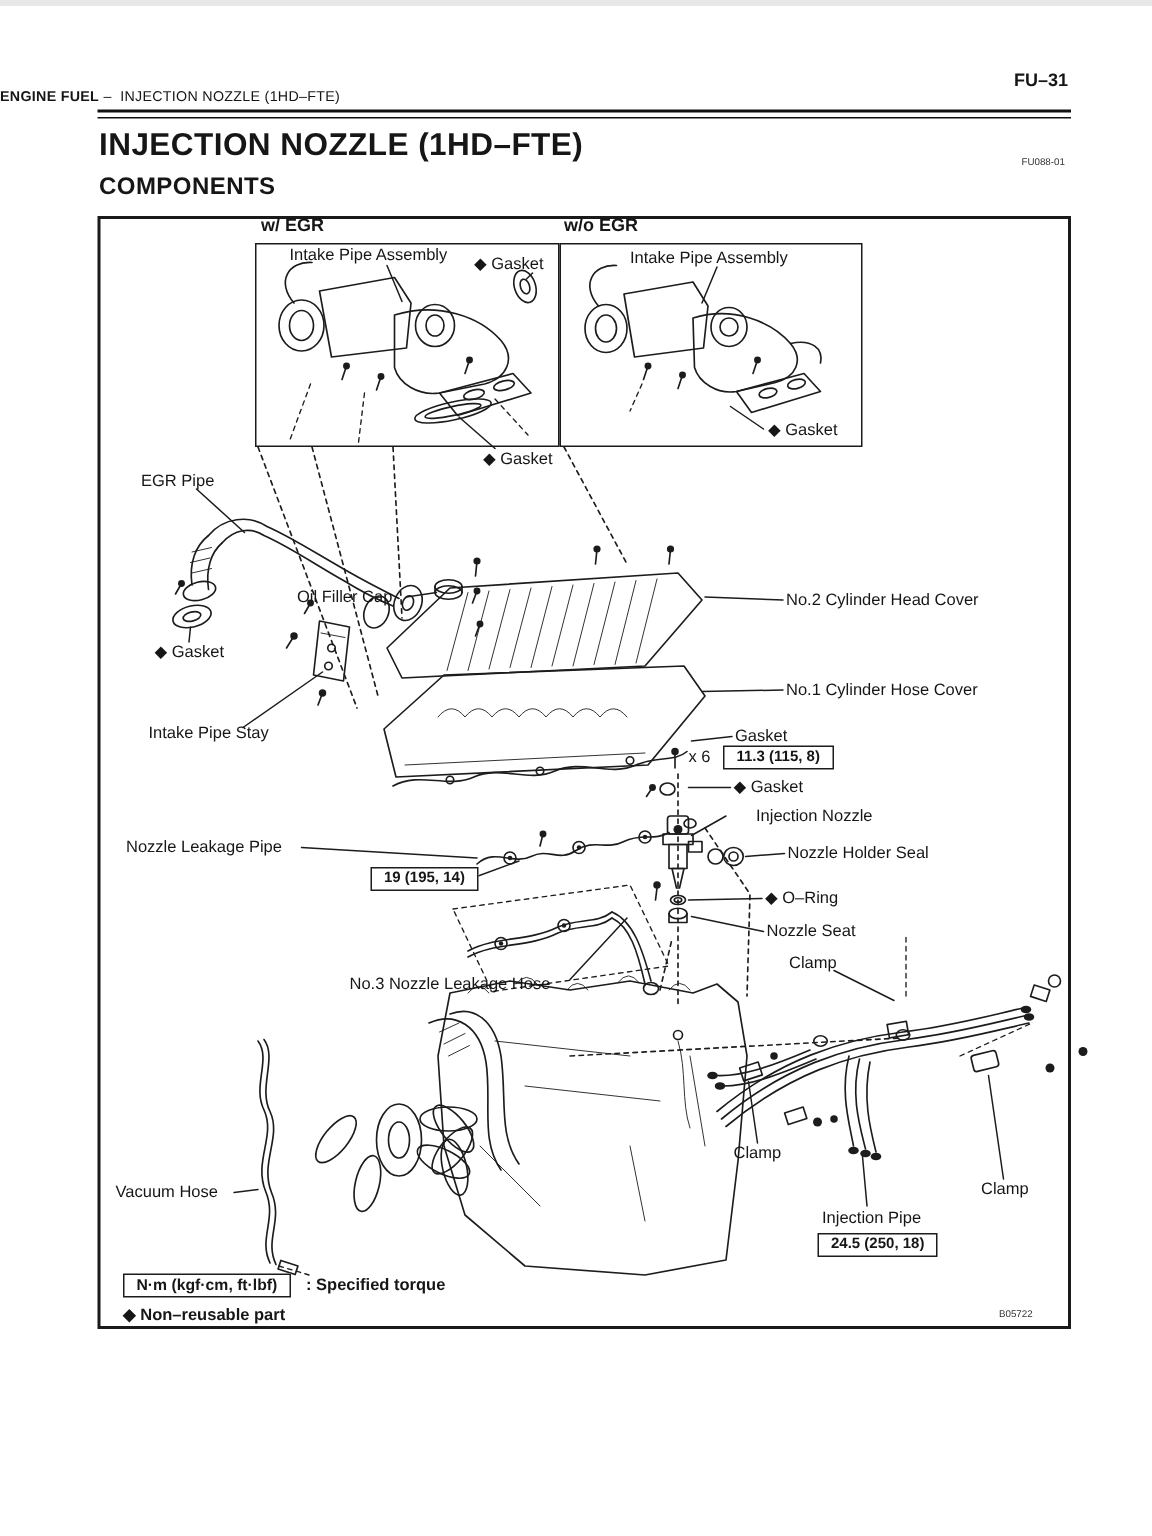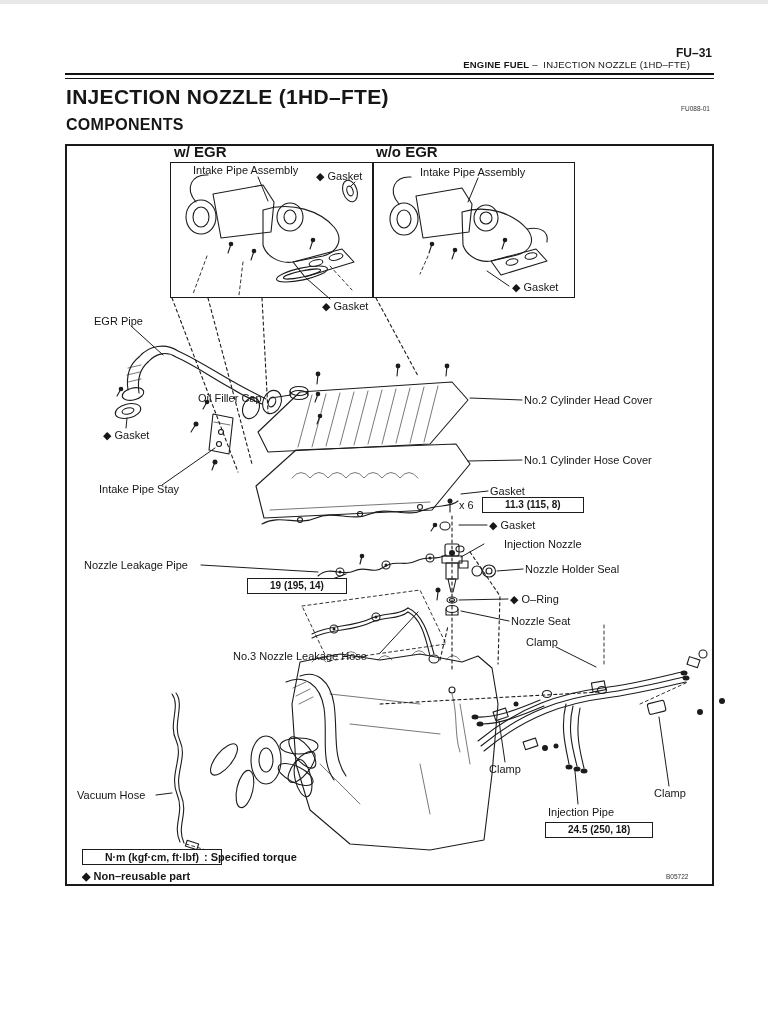--- a/index.html
+++ b/index.html
@@ -5,40 +5,40 @@
   html,body{margin:0;padding:0;background:#e8e8e8}
   .page{position:relative;width:768px;height:1024px;background:#ffffff;
         font-family:"Liberation Sans",sans-serif;color:#161616;overflow:hidden;margin:4px auto}
   svg.art{position:absolute;left:0;top:0;pointer-events:none}
   svg.art *{stroke:#1c1c1c;stroke-width:1.1;fill:none;stroke-linecap:round;stroke-linejoin:round}
   svg.art .f{fill:#1c1c1c;stroke:none}
   svg.art .dash{stroke-dasharray:3 3;stroke-width:.9}
   svg.art .thin{stroke-width:.6}
   svg.art .ld{stroke-width:1}
   .lbl{position:absolute;font-size:11px;font-weight:400;white-space:nowrap;line-height:13px}
-  .panelhdr{position:absolute;font-size:15px;font-weight:700;white-space:nowrap}
+  .panelhdr{position:absolute;font-size:12px;font-weight:700;white-space:nowrap}
   .tbox{position:absolute;border:1.5px solid #1c1c1c;font-size:10px;font-weight:700;
-        padding:0 22px;line-height:14px;background:#fff;white-space:nowrap}
+        padding:0 8px;line-height:14px;background:#fff;white-space:nowrap}
   .frame{position:absolute;border:2px solid #1a1a1a}
   .panelbox{position:absolute;border:1.5px solid #1a1a1a}
   .hdr-rule{position:absolute;border-top:2.5px solid #111;border-bottom:1.2px solid #111;height:3px}
   .runhdr{position:absolute;font-size:9.5px;letter-spacing:.2px;white-space:nowrap}
   .pgnum{position:absolute;font-size:12px;font-weight:700}
   .title{position:absolute;font-size:21px;font-weight:700;letter-spacing:.3px}
   .subtitle{position:absolute;font-size:16px;font-weight:700;letter-spacing:.3px}
   .tiny{position:absolute;font-size:6.5px;color:#333}
   .legendtxt{position:absolute;font-size:11px;font-weight:600;white-space:nowrap}
 </style>
 </head>
 <body>
 
 <div class="page">
 
   <div class="pgnum" style="left:676px;top:42px">FU–31</div>
-  <div class="runhdr" style="left:0;top:55px;width:690px;text-align:right">
+  <div class="runhdr" style="left:0;top:55px;width:690px;text-align:left">
     <span style="font-weight:700">ENGINE FUEL</span>
     <span>–</span>&nbsp;
     <span>INJECTION NOZZLE (1HD–FTE)</span>
   </div>
   <div class="hdr-rule" style="left:65px;top:69px;width:649px"></div>
 
   <div class="title" style="left:66px;top:81px">INJECTION NOZZLE (1HD–FTE)</div>
   <div class="subtitle" style="left:66px;top:112px">COMPONENTS</div>
   <div class="tiny" style="left:681px;top:101px">FU088-01</div>
 

